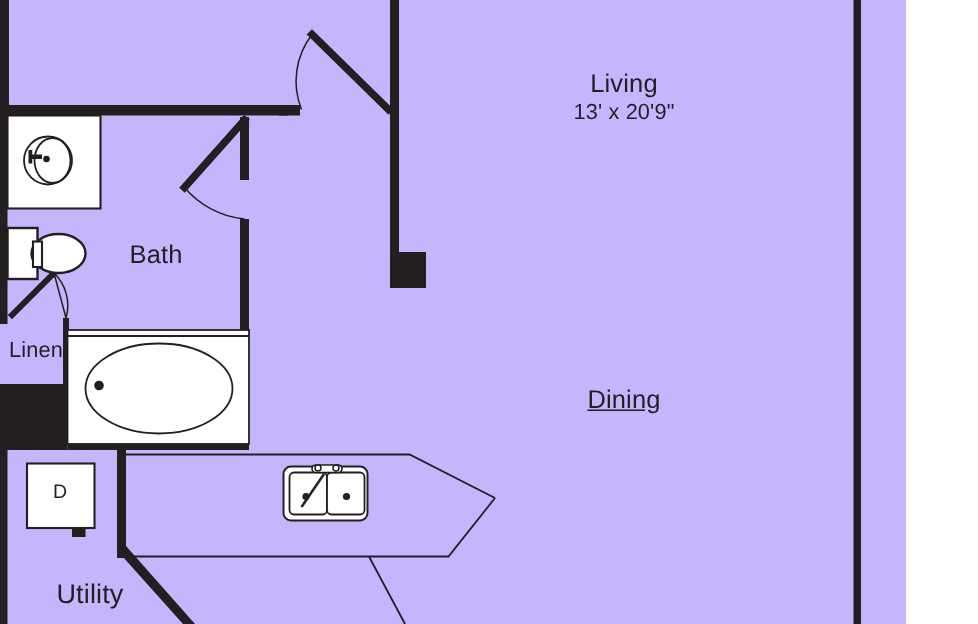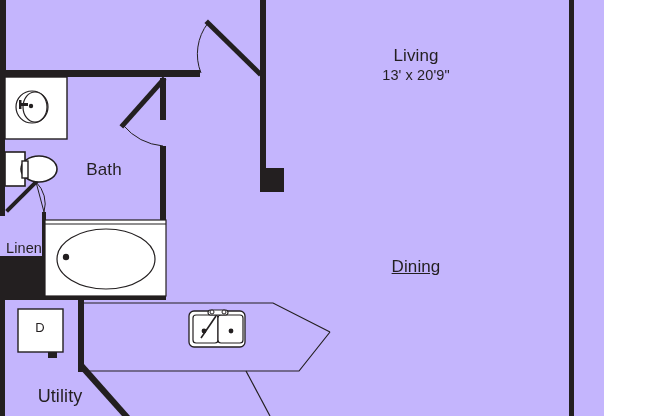--- a/index.html
+++ b/index.html
@@ -37,21 +37,21 @@
     display: block;
     font-size: 17px;
     letter-spacing: 0.1px;
   }
   .room-label .rl-dim {
     display: block;
     font-size: 14.5px;
     letter-spacing: 0.1px;
   }
   .label-bath   { left: 54px;  top: 160px; width: 100px; }
-  .label-linen  { left: 0px;   top: 240px; width: 48px; text-align: center;  }
+  .label-linen  { left: 0px;   top: 226px; width: 48px; text-align: center;  }
   .label-linen .rl-name { font-size: 14.5px; }
   .label-utility{ left: 0px;   top: 386px; width: 120px; }
   .label-utility .rl-name { font-size: 18px; }
   .label-kitchen{ left: 140px; top: 386px; width: 180px; }
   .label-living { left: 330px; top: 46px;  width: 172px; }
   .label-dining { left: 330px; top: 257px; width: 172px; text-decoration: underline; }
   .appliance-letter {
     position: absolute;
     left: 22px;
     top: 320px;

